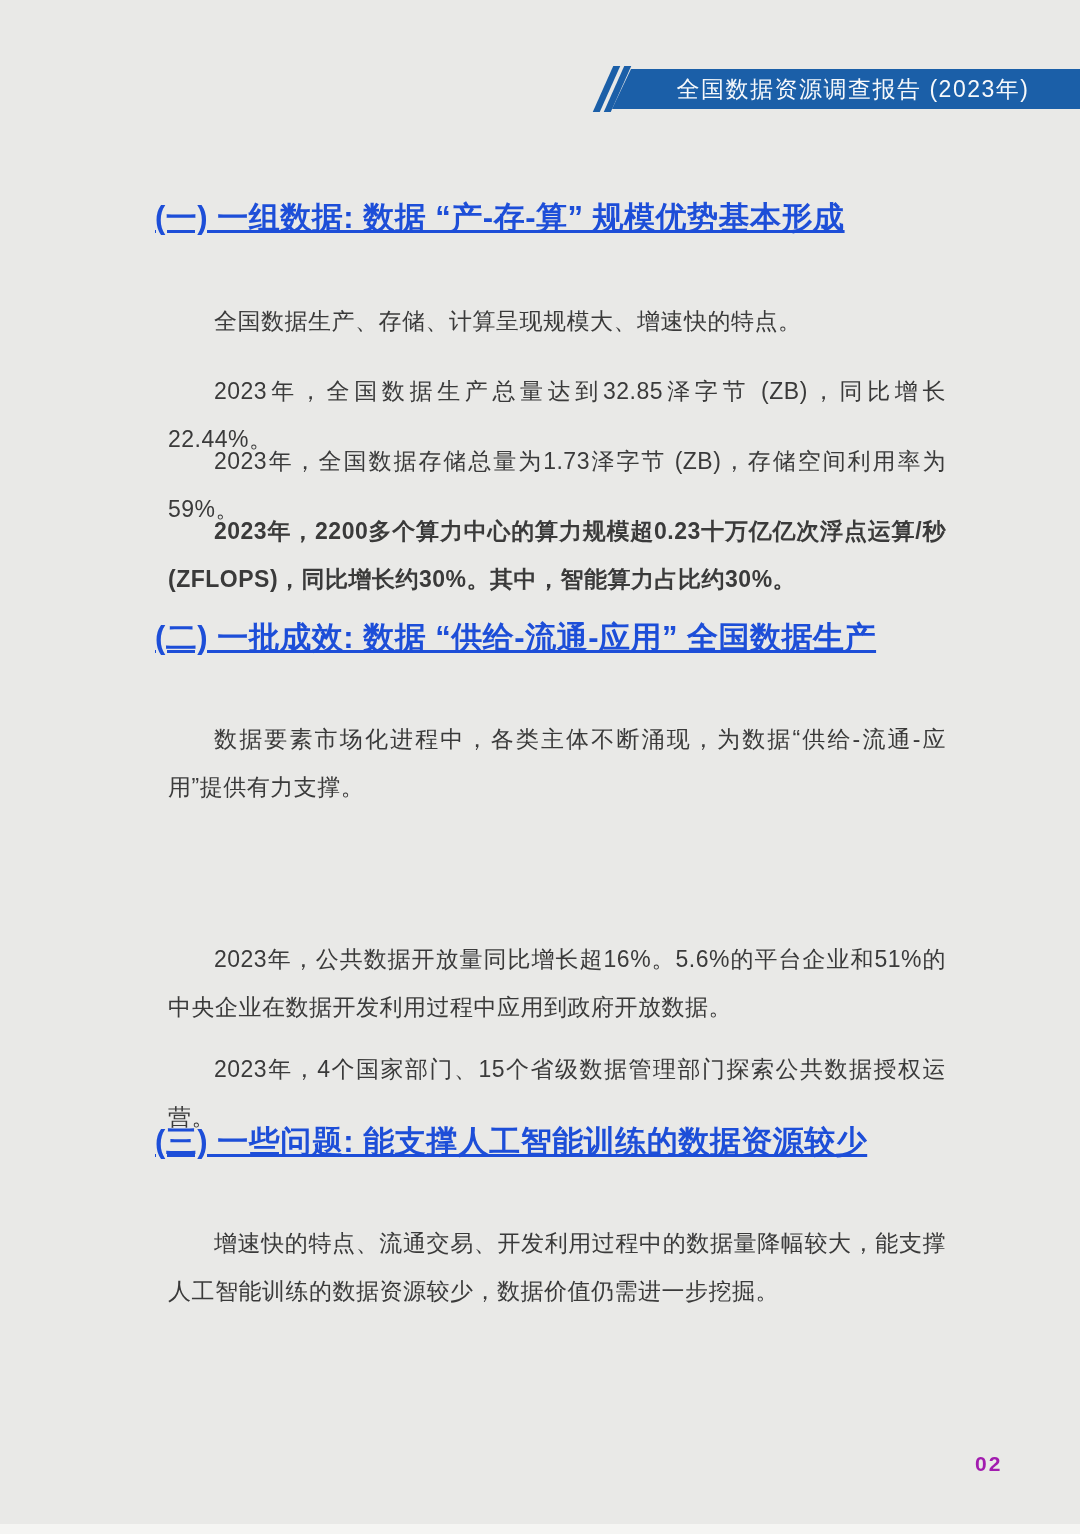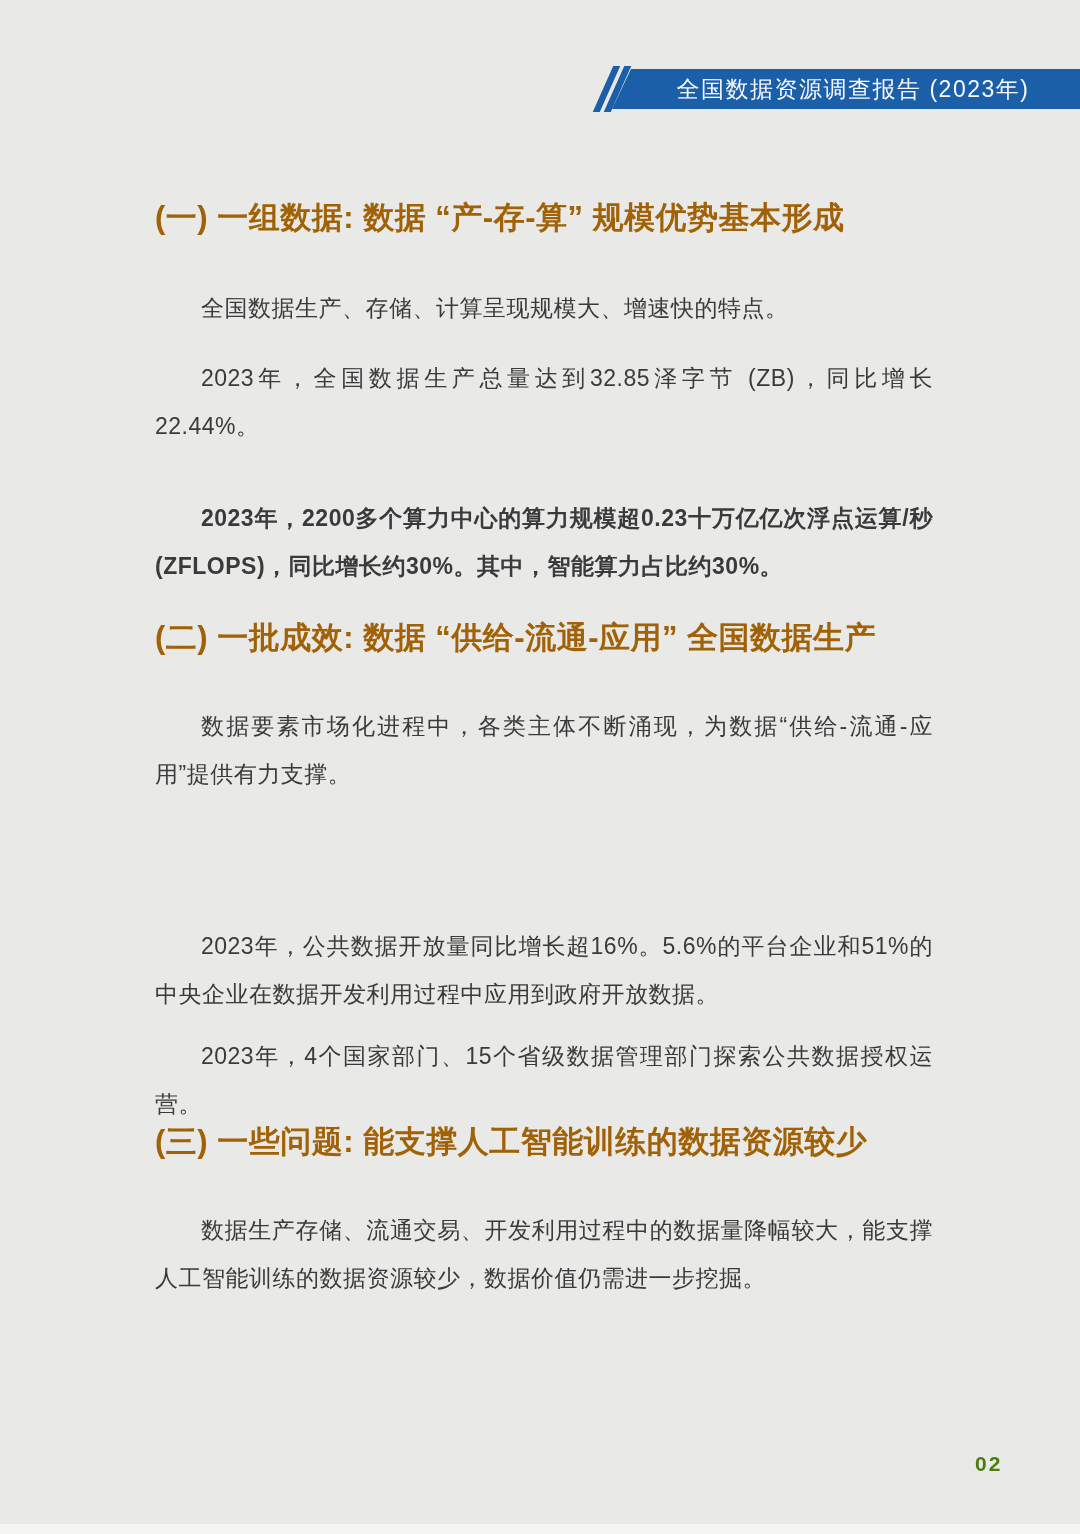--- a/index.html
+++ b/index.html
@@ -27,71 +27,72 @@
     position:absolute; top:66px; width:7px; height:46px;
     background:#1b5fa8; transform:skewX(-24deg);
   }
   .stripe-1 { left:603px; }
   .stripe-2 { left:614px; }
 
   
   .section-heading {
     position:absolute; left:155px; margin:0;
     font-size:31px; line-height:44px; font-weight:bold;
-    color:#a16207; letter-spacing:0.5px; white-space:nowrap;
+    color:#1d4ed8; letter-spacing:0.5px; white-space:nowrap;text-decoration:underline;
   }
   .body-para {
-    position:absolute; left:155px; width:778px; margin:0;
+    position:absolute; left:155px; width:778px; margin:13px;
     font-size:23px; line-height:48px;
     color:#3a3a3a; text-indent:2em; text-align:justify;
     letter-spacing:0.5px;
   }
   #h-1 { top:196px; }
   #p-1 { top:284px; }
   #p-2 { top:354px; }
   #p-3 { top:424px; }
   #p-4 { top:494px;font-weight:bold; }
   #h-2 { top:616px; }
   #p-5 { top:702px; }
   #p-6 { top:812px; }
   #p-7 { top:922px; }
   #p-8 { top:1032px; }
   #h-3 { top:1120px; }
   #p-9 { top:1206px; }
 
   
   .page-number {
     position:absolute; top:1452px; left:975px;
-    font-size:21px; font-weight:bold; color:#4d7c0f; letter-spacing:2px;
+    font-size:21px; font-weight:bold; color:#a21caf; letter-spacing:2px;
   }
   .bottom-strip {
     position:absolute; left:0; bottom:0; width:100%; height:10px;
     background:#f5f5f3;
   }
 </style>
 </head>
 <body>
 
 <div class="page">
 
   <div class="stripe stripe-1"></div>
   <div class="stripe stripe-2"></div>
   <div class="banner">
     <span class="banner-title">全国数据资源调查报告 (2023年)</span>
   </div>
 
   <h2 class="section-heading" id="h-1">(一) 一组数据: 数据 “产-存-算” 规模优势基本形成</h2>
   <p class="body-para" id="p-1">全国数据生产、存储、计算呈现规模大、增速快的特点。</p>
   <p class="body-para" id="p-2">2023年，全国数据生产总量达到32.85泽字节 (ZB)，同比增长22.44%。</p>
+  <p class="body-para" id="p-3">2023年，全国数据存储总量为1.73泽字节 (ZB)，存储空间利用率为59%。</p>
   <p class="body-para" id="p-4">2023年，2200多个算力中心的算力规模超0.23十万亿亿次浮点运算/秒 (ZFLOPS)，同比增长约30%。其中，智能算力占比约30%。</p>
 
   <h2 class="section-heading" id="h-2">(二) 一批成效: 数据 “供给-流通-应用” 全国数据生产</h2>
   <p class="body-para" id="p-5">数据要素市场化进程中，各类主体不断涌现，为数据“供给-流通-应用”提供有力支撑。</p>
   <p class="body-para" id="p-7">2023年，公共数据开放量同比增长超16%。5.6%的平台企业和51%的中央企业在数据开发利用过程中应用到政府开放数据。</p>
   <p class="body-para" id="p-8">2023年，4个国家部门、15个省级数据管理部门探索公共数据授权运营。</p>
 
   <h2 class="section-heading" id="h-3">(三) 一些问题: 能支撑人工智能训练的数据资源较少</h2>
-  <p class="body-para" id="p-9">数据生产存储、流通交易、开发利用过程中的数据量降幅较大，能支撑人工智能训练的数据资源较少，数据价值仍需进一步挖掘。</p>
+  <p class="body-para" id="p-9">增速快的特点、流通交易、开发利用过程中的数据量降幅较大，能支撑人工智能训练的数据资源较少，数据价值仍需进一步挖掘。</p>
 
   <div class="page-number">02</div>
   <div class="bottom-strip"></div>
 
 </div>
 
 </body></html>

